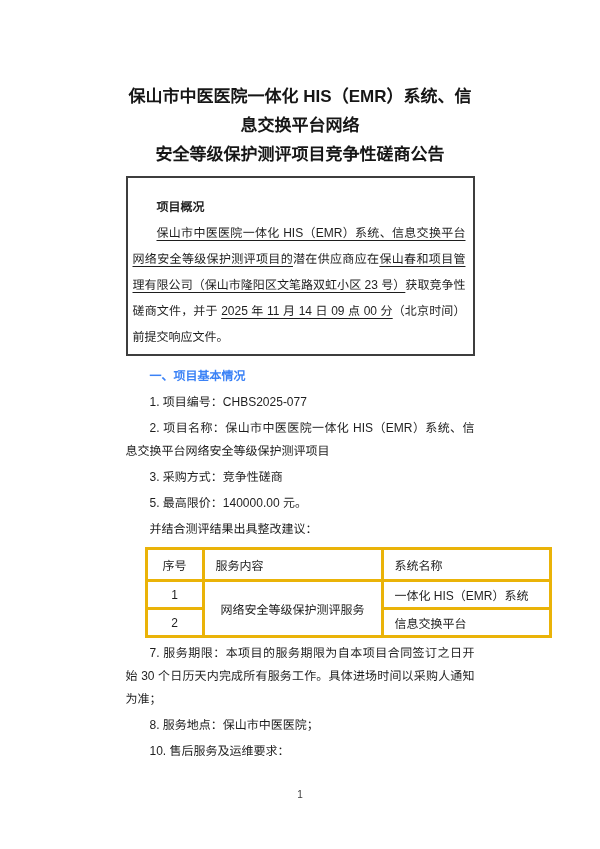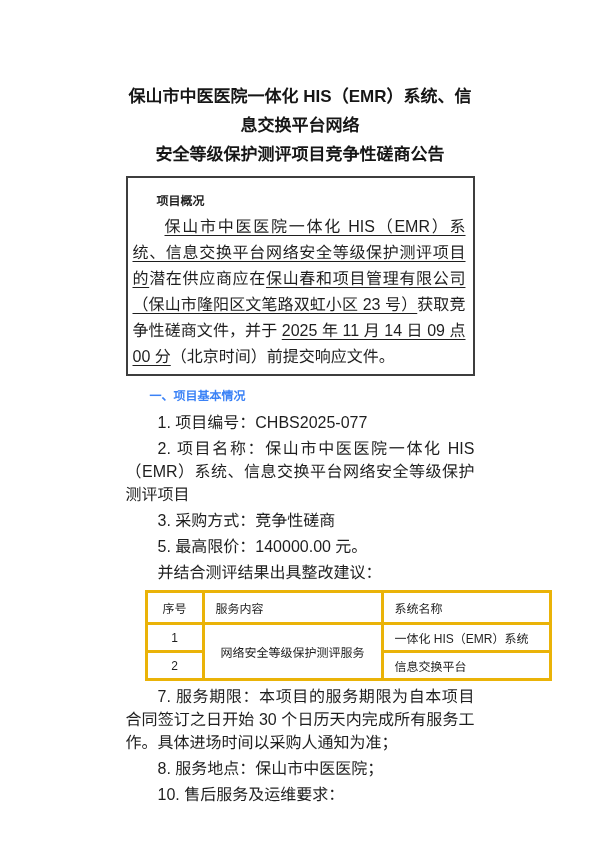--- a/index.html
+++ b/index.html
@@ -18,49 +18,49 @@
   .doc-title {
     font-size: 17px;
     font-weight: 700;
     line-height: 29px;
     text-align: center;
     color: #161616;
   }
   .overview-box {
     border: 2px solid #3e3e3e;
     margin-top: 7px;
-    padding: 10px 7px 4px 5px;
+    padding: 16px 7px 4px 5px;
   }
   .overview-box .box-heading {
     font-size: 12px;
     font-weight: 700;
     line-height: 26px;
     text-indent: 2em;
   }
   .overview-box .box-body {
-    font-size: 16px;
+    font-size: 12px;
     line-height: 26px;
     text-indent: 2em;
     text-align: justify;
   }
   .u {
     text-decoration: underline;
     text-decoration-thickness: 1px;
     text-underline-offset: 3px;
   }
   .sec-heading {
     font-size: 12px;
     font-weight: 700;
     line-height: 23px;
     text-indent: 2em;
     margin-top: 9px;
     color: #3b82f6;
   }
   p.item {
-    font-size: 16px;
+    font-size: 12px;
     line-height: 23px;
     text-indent: 2em;
     text-align: justify;
     margin-top: 3px;
   }
   table.systems {
     border-collapse: collapse;
     table-layout: fixed;
     width: 404px;
     margin: 6px 0 4px 19px;

